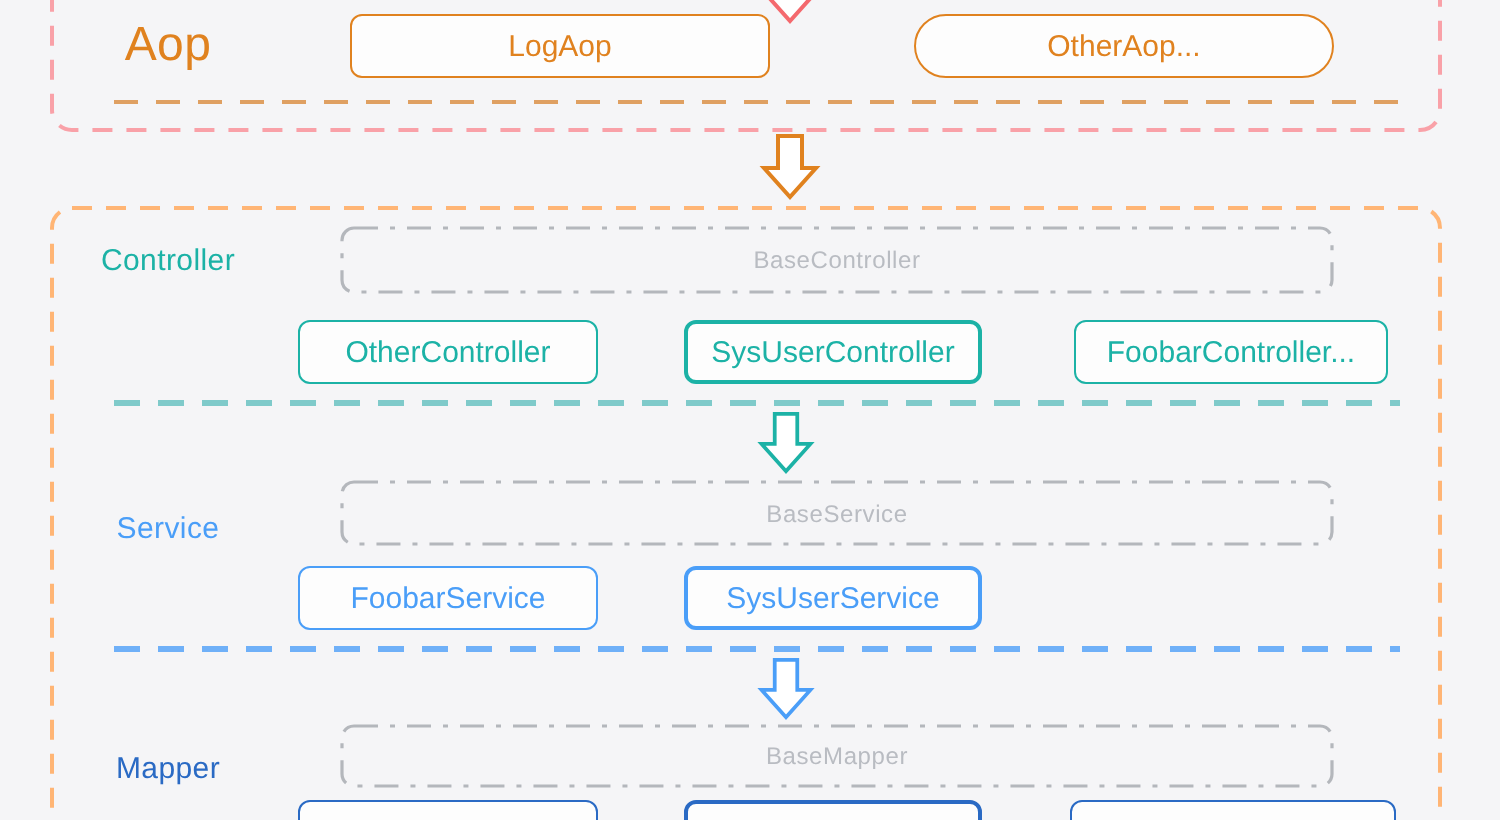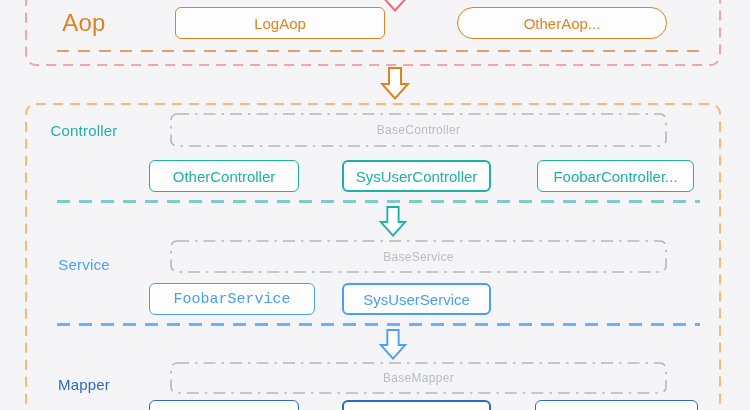--- a/index.html
+++ b/index.html
@@ -108,21 +108,21 @@
 
   <div class="layer-label svc" style="left:24px; top:251px; height:26px;">Service</div>
 
   <div class="base-box" style="left:170px; top:240px; width:497px; height:33px;">
     <svg viewBox="0 0 497 33" preserveAspectRatio="none">
       <rect x="1" y="1" width="495" height="31" rx="6"></rect>
     </svg>
     <span>BaseService</span>
   </div>
 
-  <div class="box blue-b" style="left:117px; top:283px; width:166px; height:32px;font-family:Liberation Mono, monospace;">FoobarService</div>
+  <div class="box blue-b" style="left:117px; top:283px; width:150px; height:32px;">FoobarService</div>
   <div class="box blue-b thick" style="left:310px; top:283px; width:149px; height:32px;">SysUserService</div>
 
   <div class="sep blue-s" style="left:57px; top:323px; width:643px;"></div>
 
   <svg class="arrow blue-a" style="left:376px; top:329px;" width="34" height="31" viewBox="0 0 34 33">
     <path d="M11 1 H23 V17 H30 L17 31.5 L4 17 H11 Z"></path>
   </svg>
 
   <div class="layer-label map" style="left:24px; top:371px; height:26px;">Mapper</div>
 

